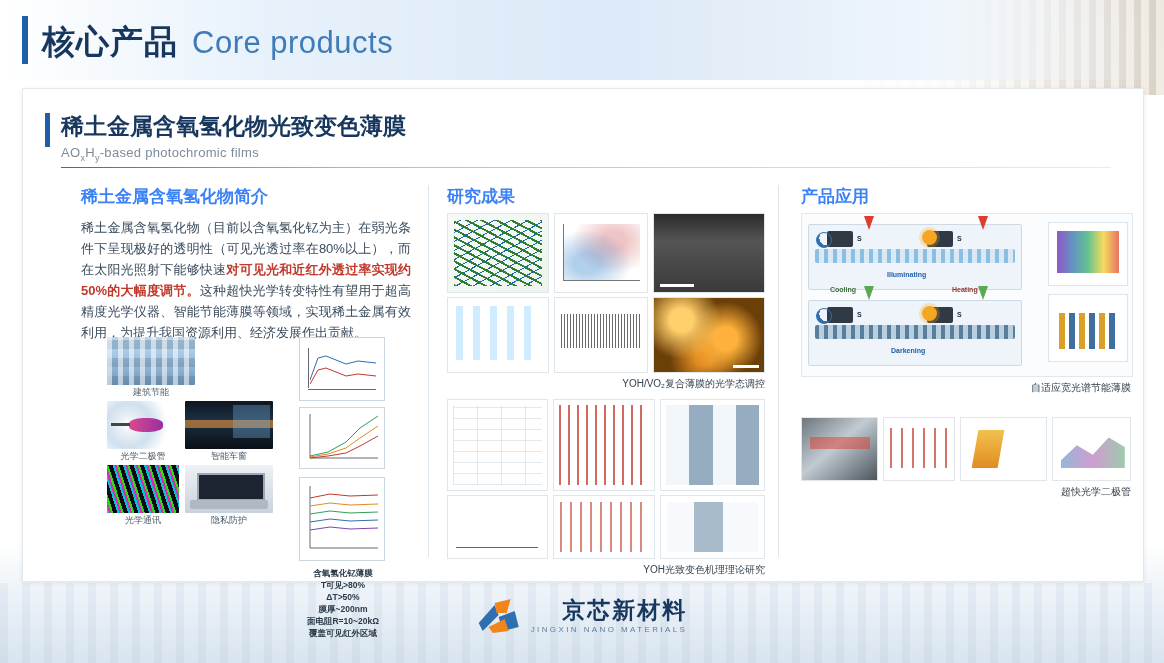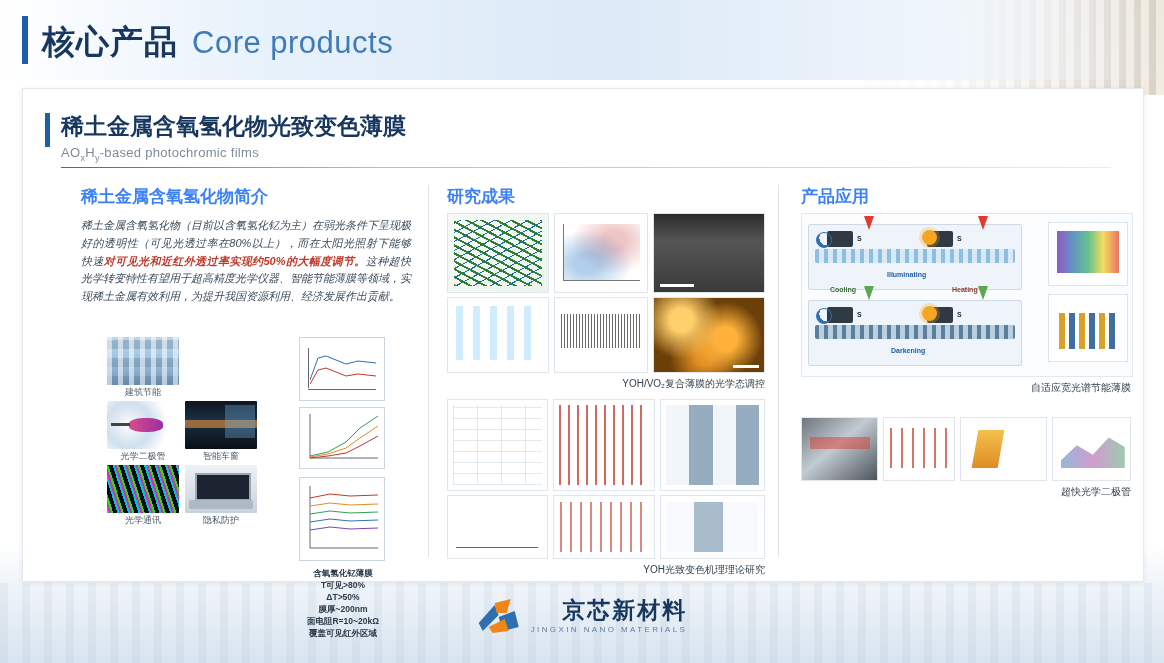--- a/index.html
+++ b/index.html
@@ -72,29 +72,29 @@
 
   .col-title{
     position:absolute;font-size:17px;font-weight:bold;color:#3b82f6;
   }
   .c1-title{left:58px;top:96px;}
   .c2-title{left:424px;top:96px;}
   .c3-title{left:778px;top:96px;}
 
   .body-text{
     position:absolute;left:58px;top:128px;width:330px;
-    font-size:11px;line-height:1.62;color:#3a4b5c;text-align:justify;font-style:italic;
+    font-size:13px;line-height:1.62;color:#3a4b5c;text-align:justify;
   }
   .body-text b{color:#c0392b;}
 
   
   .grid1{position:absolute;left:84px;top:248px;width:185px;}
   .g-row{display:flex;gap:6px;margin-bottom:2px;}
   .g-cell{width:72px;}
-  .g-cell.wide{width:72px;}
+  .g-cell.wide{width:88px;}
   .g-img{width:100%;height:48px;border-radius:1px;}
   .g-cap{font-size:9px;color:#4a5a68;text-align:center;line-height:14px;}
 
   .im-ir{background:linear-gradient(105deg,#1b1b22 0%,#2e2f3a 35%,#4b3a52 60%,#6b2f4a 100%);
          position:relative;overflow:hidden;}
   .im-ir:before{content:"";position:absolute;left:6px;top:8px;width:10px;height:34px;border-radius:5px;background:#d6d6dc;}
   .im-ir:after{content:"";position:absolute;left:24px;top:8px;width:10px;height:34px;border-radius:5px;background:#8d8d99;}
   .im-ir i{position:absolute;left:44px;top:8px;width:11px;height:34px;border-radius:5px;
            background:linear-gradient(to bottom,#e53a7a,#7a2fa8);display:block;}
   .im-build{background:linear-gradient(to bottom,#bcd6ea 0%,#9fc4e0 45%,#6f97b8 100%);position:relative;overflow:hidden;}

